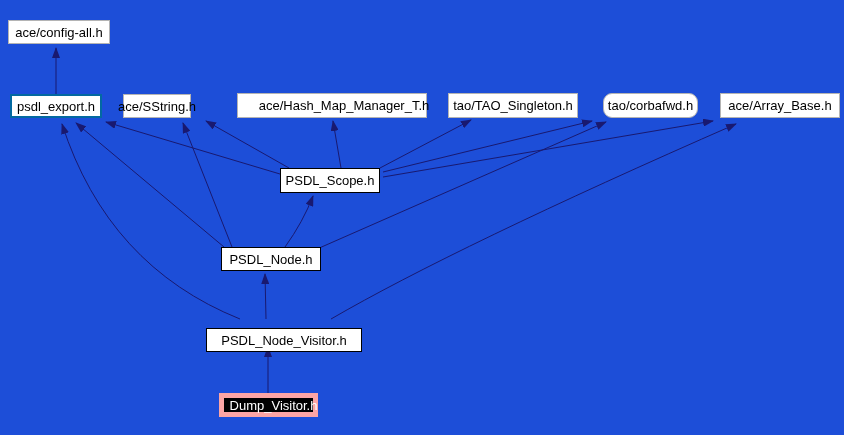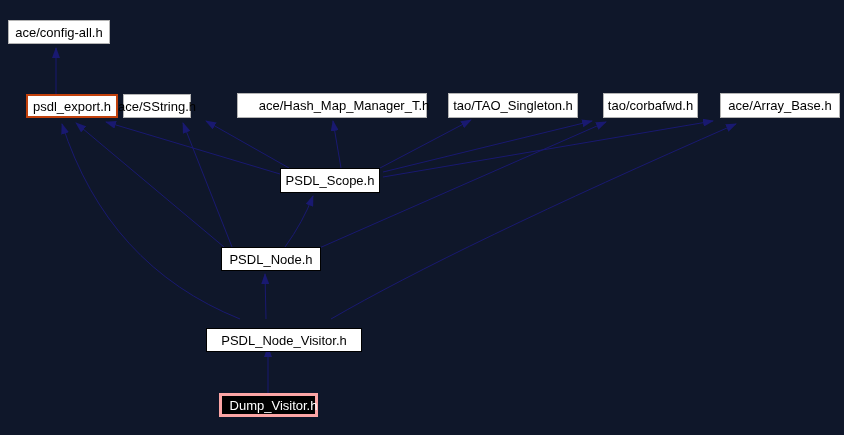--- a/index.html
+++ b/index.html
@@ -24,27 +24,27 @@
     justify-content: center;
     white-space: nowrap;
     font-size: 13px;
     line-height: 1;
     color: #000000;
     background: #ffffff;
     text-align: center;
   }
   .node-external    { border: 1px solid #b4b4b4; }
   .node-linked      { border: 1px solid #000000; cursor: pointer; }
-  .node-linked-bold { border: 2px solid #c2410c; cursor: pointer; margin-left: 16px; }
-  .node-current     { border: 3px solid #fca5a5; padding-left: 10px; }
+  .node-linked-bold { border: 2px solid #0369a1; cursor: pointer; }
+  .node-current     { border: 5px solid #fca5a5; padding-left: 10px; }
 </style>
 </head>
 <body>
 
-<div class="stage" style="background: #0f172a;">
+<div class="stage" style="background: #1d4ed8;">
   <svg class="edges" width="844" height="435" viewBox="0 0 844 435" xmlns="http://www.w3.org/2000/svg">
     <defs>
       <marker id="arrowhead" viewBox="0 0 11 8" refX="10" refY="4" markerWidth="11" markerHeight="8" orient="auto" markerUnits="userSpaceOnUse">
         <path d="M 0 0 L 11 4 L 0 8 z" fill="#191970"></path>
       </marker>
     </defs>
     <g>
         <path d="M 56 94 L 56 48" fill="none" stroke="#191970" stroke-width="1" marker-end="url(#arrowhead)"></path>
         <path d="M 280 174 L 106 122" fill="none" stroke="#191970" stroke-width="1" marker-end="url(#arrowhead)"></path>
         <path d="M 289 168 L 206 121" fill="none" stroke="#191970" stroke-width="1" marker-end="url(#arrowhead)"></path>
@@ -61,19 +61,19 @@
         <path d="M 331 319 Q 455 247 736 124" fill="none" stroke="#191970" stroke-width="1" marker-end="url(#arrowhead)"></path>
         <path d="M 268 393 L 268 347" fill="none" stroke="#191970" stroke-width="1" marker-end="url(#arrowhead)"></path>
       </g>
   </svg>
 
 <div class="gnode node-external" style="left: 8px; top: 20px; width: 102px; height: 24px; background: rgb(255, 255, 255); color: rgb(0, 0, 0); border-color: rgb(180, 180, 180);">ace/config-all.h</div>
     <div class="gnode node-linked-bold" style="left: 10px; top: 94px; width: 92px; height: 24px; background: rgb(255, 255, 255); color: rgb(0, 0, 0);">psdl_export.h</div>
     <div class="gnode node-external" style="left: 123px; top: 94px; width: 68px; height: 24px; background: rgb(255, 255, 255); color: rgb(0, 0, 0); border-color: rgb(180, 180, 180);">ace/SString.h</div>
     <div class="gnode node-external" style="left: 237px; top: 93px; width: 190px; height: 25px; background: rgb(255, 255, 255); color: rgb(0, 0, 0); border-color: rgb(180, 180, 180); padding-left: 24px;">ace/Hash_Map_Manager_T.h</div>
     <div class="gnode node-external" style="left: 448px; top: 93px; width: 130px; height: 25px; background: rgb(255, 255, 255); color: rgb(0, 0, 0); border-color: rgb(180, 180, 180); text-align: right;">tao/TAO_Singleton.h</div>
-    <div class="gnode node-external" style="left: 603px; top: 93px; width: 95px; height: 25px; background: rgb(255, 255, 255); color: rgb(0, 0, 0); border-color: rgb(180, 180, 180);">tao/corbafwd.h</div>
+    <div class="gnode node-external" style="left: 603px; top: 93px; width: 95px; height: 25px; background: rgb(255, 255, 255); color: rgb(0, 0, 0); border-color: rgb(180, 180, 180); border-radius: 9px;">tao/corbafwd.h</div>
     <div class="gnode node-external" style="left: 720px; top: 93px; width: 120px; height: 25px; background: rgb(255, 255, 255); color: rgb(0, 0, 0); border-color: rgb(180, 180, 180);">ace/Array_Base.h</div>
     <div class="gnode node-linked" style="left: 280px; top: 168px; width: 100px; height: 25px; background: rgb(255, 255, 255); color: rgb(0, 0, 0);">PSDL_Scope.h</div>
     <div class="gnode node-linked" style="left: 221px; top: 247px; width: 100px; height: 24px; background: rgb(255, 255, 255); color: rgb(0, 0, 0);">PSDL_Node.h</div>
     <div class="gnode node-linked" style="left: 198px; top: 328px; width: 156px; height: 24px; background: rgb(255, 255, 255); color: rgb(0, 0, 0); margin-left: 8px;">PSDL_Node_Visitor.h</div>
     <div class="gnode node-current" style="left: 219px; top: 393px; width: 99px; height: 24px; background: rgb(0, 0, 0); color: rgb(255, 255, 255);">Dump_Visitor.h</div>
   </div>
 
 </body></html>

